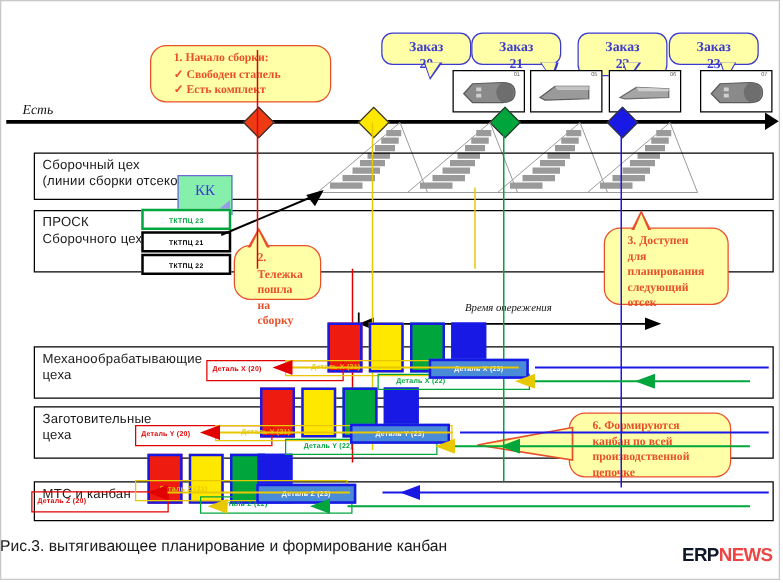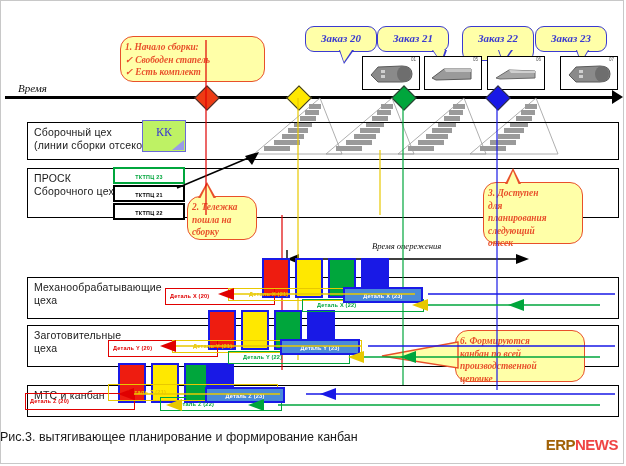--- a/index.html
+++ b/index.html
@@ -17,56 +17,56 @@
   .axis{position:absolute;left:5px;top:96px;width:614px;height:3px;background:#000;}
   .axis-head{position:absolute;left:612px;top:90px;width:0;height:0;
              border-top:7px solid transparent;border-bottom:7px solid transparent;border-left:11px solid #000;}
   .time-lbl{position:absolute;left:18px;top:82px;font-size:11px;font-style:italic;color:#111;font-family:"Liberation Serif",serif;}
 
   
   .dia{position:absolute;width:16px;height:16px;transform:rotate(45deg);border:1px solid #333;}
 
   
   .callout{position:absolute;background:#ffffa8;border:1.6px solid #e8502a;border-radius:13px;
-           box-sizing:border-box;padding:4px 4px;font-size:9.4px;font-style:italic;font-weight:bold;
+           box-sizing:border-box;padding:4px 18px;font-size:9.4px;font-weight:bold;
            color:#e8502a;line-height:12.5px;font-family:"Liberation Serif",serif;}
   .callout.blue{border-color:#3a3ad0;color:#3a3ad0;border-radius:9px;background:#ffffa8;
                 font-size:11px;text-align:center;padding-top:5px;}
   .tail{position:absolute;width:0;height:0;}
 
   
   .thumb{position:absolute;border:1.3px solid #000;background:#fff;box-sizing:border-box;}
   .thumb .cap{position:absolute;right:3px;top:0px;font-size:4.5px;color:#555;}
   .plane{position:absolute;left:50%;top:52%;transform:translate(-50%,-50%);}
 
   
   .kcard{position:absolute;background:#fff;box-sizing:border-box;
          font-size:5.4px;font-weight:bold;text-align:center;line-height:10px;letter-spacing:.3px;}
 
   
-  .note{position:absolute;background:#bef264;border:1.4px solid #6a6ad8;box-sizing:border-box;}
+  .note{position:absolute;background:#86efac;border:1.4px solid #6a6ad8;box-sizing:border-box;margin-top:20px;}
   .note .t{position:absolute;left:0;right:0;top:4px;text-align:center;font-size:12px;color:#3a3ad0;font-family:"Liberation Serif",serif;}
   .note .fold{position:absolute;right:1px;bottom:1px;width:0;height:0;
               border-left:12px solid transparent;border-bottom:10px solid #9a9ae8;}
 
   
   .blk{position:absolute;box-sizing:border-box;}
 
   
   .klab{position:absolute;box-sizing:border-box;background:transparent;
         font-size:5.6px;font-weight:bold;line-height:9px;padding-left:4px;letter-spacing:.2px;}
   .klab.solid{color:#fff;}
 
   
   .lead-lbl{position:absolute;font-size:8.6px;font-style:italic;color:#111;font-family:"Liberation Serif",serif;}
 
   
   .caption{position:absolute;left:0;right:0;top:430px;text-align:left;font-size:12.5px;color:#1a1a1a;}
   .wm{position:absolute;right:8px;top:436px;font-size:15px;font-weight:bold;letter-spacing:-.5px;}
-  .wm .a{color:#a16207;}.wm .b{color:#ef4444;}
+  .wm .a{color:#0f172a;}.wm .b{color:#ef4444;}
 </style>
 </head>
 <body>
 
 <div class="frame"></div>
 
 <div class="callout blue abs" style="left:305px;top:26px;width:72px;height:26px;">
   <span>Заказ 20</span>
 </div>
 <div class="abs tail" style="left:339px;top:50px;border-left:5px solid transparent;border-right:10px solid transparent;border-top:14px solid #3a3ad0;"></div>
@@ -122,21 +122,21 @@
       <rect x="13" y="12" width="4" height="3" fill="#cfcfcf"></rect>
   </svg>
 </div>
 
 <div class="callout" style="left:120px;top:36px;width:145px;height:46px;text-align:left;">
   <span style="white-space:pre-line;">1. Начало сборки:
 ✓ Свободен стапель
 ✓ Есть комплект</span>
 </div>
 
-<div class="time-lbl">Время</div>
+<div class="time-lbl">Есть</div>
 <div class="axis"></div>
 <div class="axis-head"></div>
 
 <div class="dia" style="left:198px;top:89px;background:#ee3b14;"></div>
 <div class="dia" style="left:290px;top:89px;background:#ffe800;"></div>
 <div class="dia" style="left:395px;top:89px;background:#00a63c;"></div>
 <div class="dia" style="left:489px;top:89px;background:#1919e6;"></div>
 
 <svg class="abs" style="left:250px;top:96px;width:376px;height:62px;" viewBox="0 0 376 62">
   <g stroke="#9a9a9a" fill="none" stroke-width="0.8">

